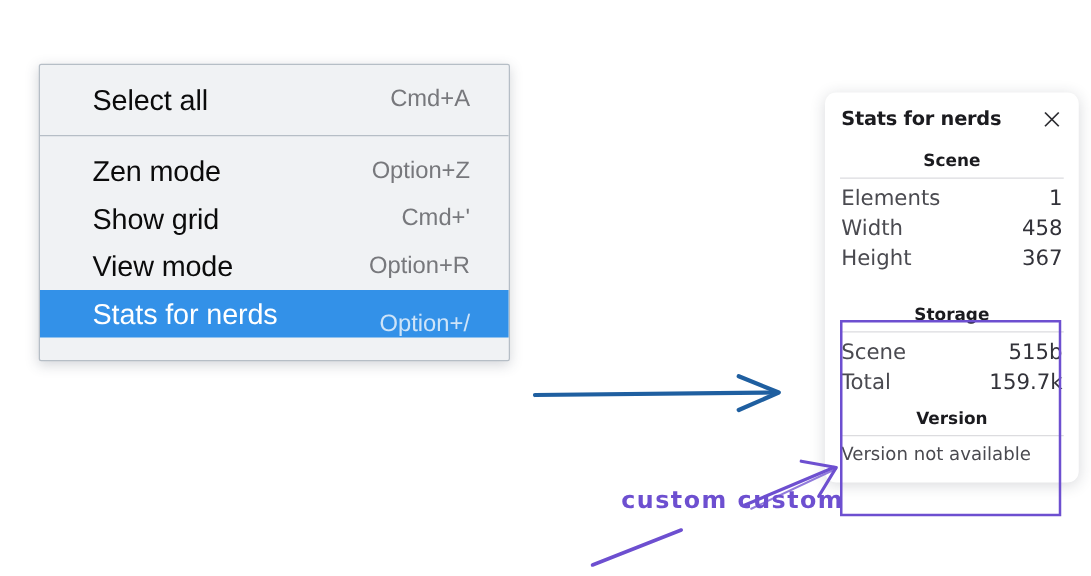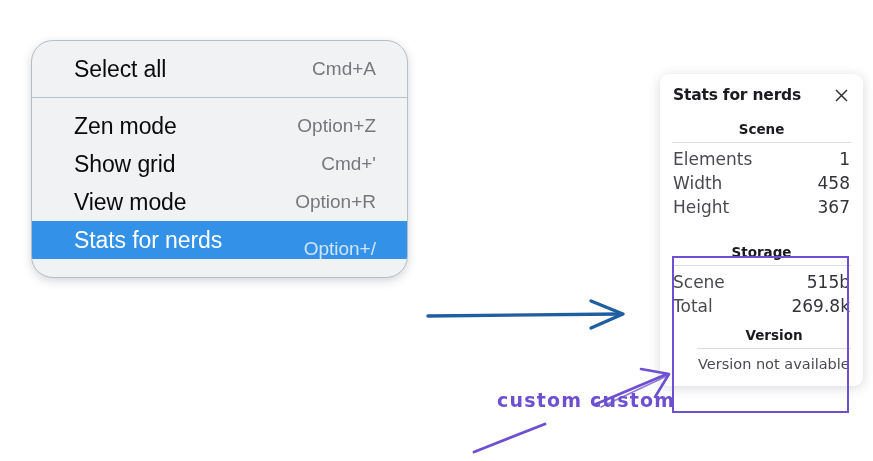--- a/index.html
+++ b/index.html
@@ -13,25 +13,25 @@
     position: relative;
     overflow: hidden;
     font-family: "Liberation Sans", sans-serif;
     -webkit-font-smoothing: antialiased;
   }
 
   
   #context-menu {
     position: absolute;
     left: 31px;
-    top: 40px;
+    top: 51px;
     width: 375px;
     background: #f0f2f4;
     border: 1px solid #b6bec6;
-    border-radius: 22px;
+    border-radius: 2px;
     box-shadow: 0 3px 10px rgba(60,70,85,0.22);
     overflow: hidden;
   }
   .menu-group {
     padding: 9px 0 9px 0;
   }
   .menu-group.group-top { padding: 9px 0 9px 0; }
   .menu-group.group-bottom { padding: 9px 0 0 0; }
   .menu-sep {
     height: 1px;
@@ -230,25 +230,25 @@
 
   <div style="margin-top:24px;">
     <div class="sp-section-title">Storage</div>
     <div class="sp-divider"></div>
     <div class="sp-row">
       <span class="sp-key">Scene</span>
       <span class="sp-val">515b</span>
     </div>
     <div class="sp-row">
       <span class="sp-key">Total</span>
-      <span class="sp-val">269.8k</span>
-    </div>
-  </div>
-
-  <div style="margin-top:8px;margin-left:25px;">
+      <span class="sp-val">159.7k</span>
+    </div>
+  </div>
+
+  <div style="margin-top:8px;">
     <div class="sp-section-title">Version</div>
     <div class="sp-divider"></div>
     <div class="sp-note">Version not available</div>
   </div>
 
 </div>
 
 <div id="highlight-box"></div>
 
 <svg id="annotations" viewBox="0 0 873 461">

